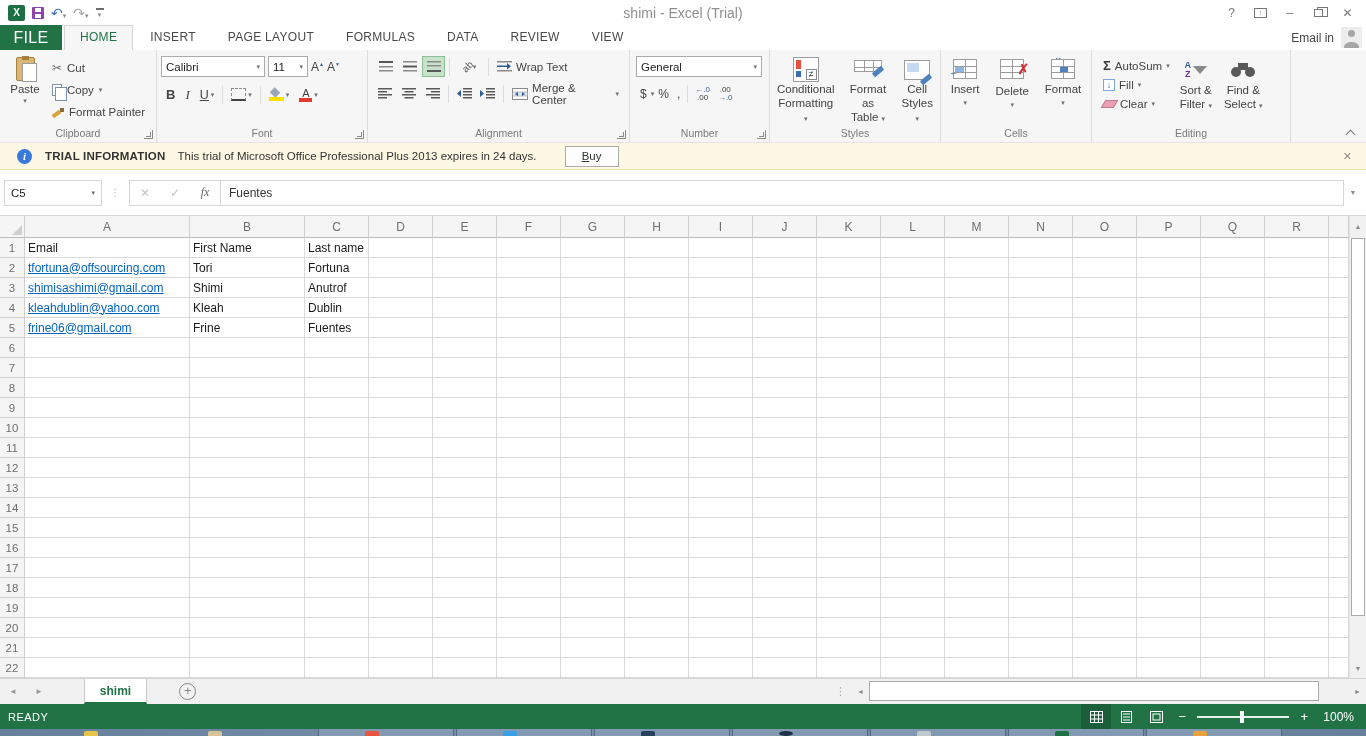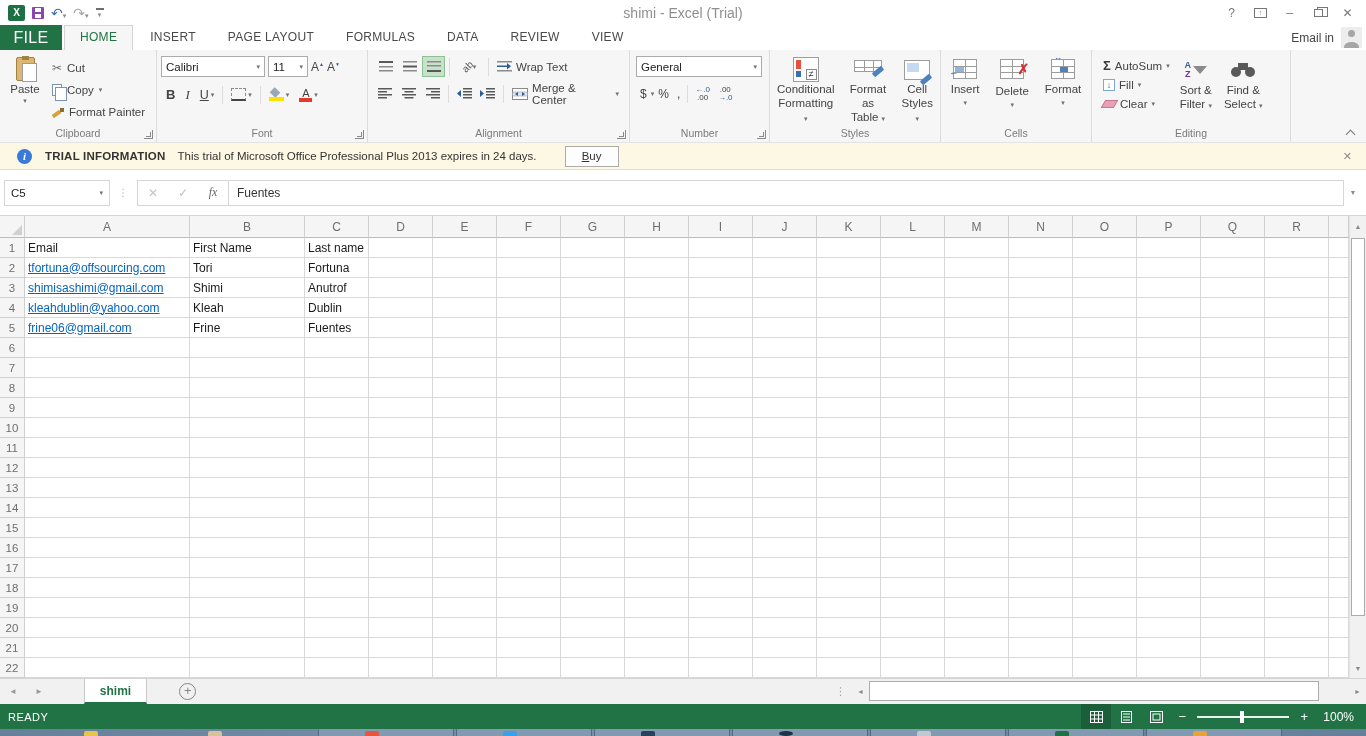--- a/index.html
+++ b/index.html
@@ -169,21 +169,21 @@
   .trial-msg { font-size:11.5px; color:#333; margin-left:12px; }
   .buy-btn { margin-left:28px; width:54px; height:21px; background:#fdfdfd; border:1px solid #ababab;
     display:flex; align-items:center; justify-content:center; }
   .buy-btn span { font-size:11.5px; color:#333; display:block; }
   .buy-btn span::first-letter { text-decoration:underline; }
   .trial-close { margin-left:auto; margin-right:14px; color:#8a8a8a; font-size:11px; }
 
   
   .formularow { height:46px; background:#fff; border-bottom:1px solid #d4d4d4; display:flex;
     align-items:center; padding:0 4px; }
-  .namebox { width:106px; height:26px; background:#fff; border:1px solid #d6d6d6; display:flex;
+  .namebox { width:98px; height:26px; background:#fff; border:1px solid #d6d6d6; display:flex;
     align-items:center; font-size:11.5px; color:#222; padding:0 6px; }
   .namebox .dd { margin-left:auto; }
   .fsplit { color:#b0b0b0; font-size:10px; margin:0 8px; letter-spacing:1px; }
   .fxbox { height:26px; border:1px solid #d6d6d6; display:flex; align-items:center; background:#fff; }
   .fxbtn { width:30px; text-align:center; font-size:12px; color:#c3c3c3; }
   .fxbtn.fx { color:#686868; font-family:"Liberation Serif",serif; font-style:italic; }
   .fbar { flex:1; height:26px; border:1px solid #d6d6d6; border-left:none; background:#fff;
     display:flex; align-items:center; font-size:12px; color:#333; padding:0 8px; }
   .fbar-dd { width:18px; text-align:center; color:#8a8a8a; font-size:8px; }
 

